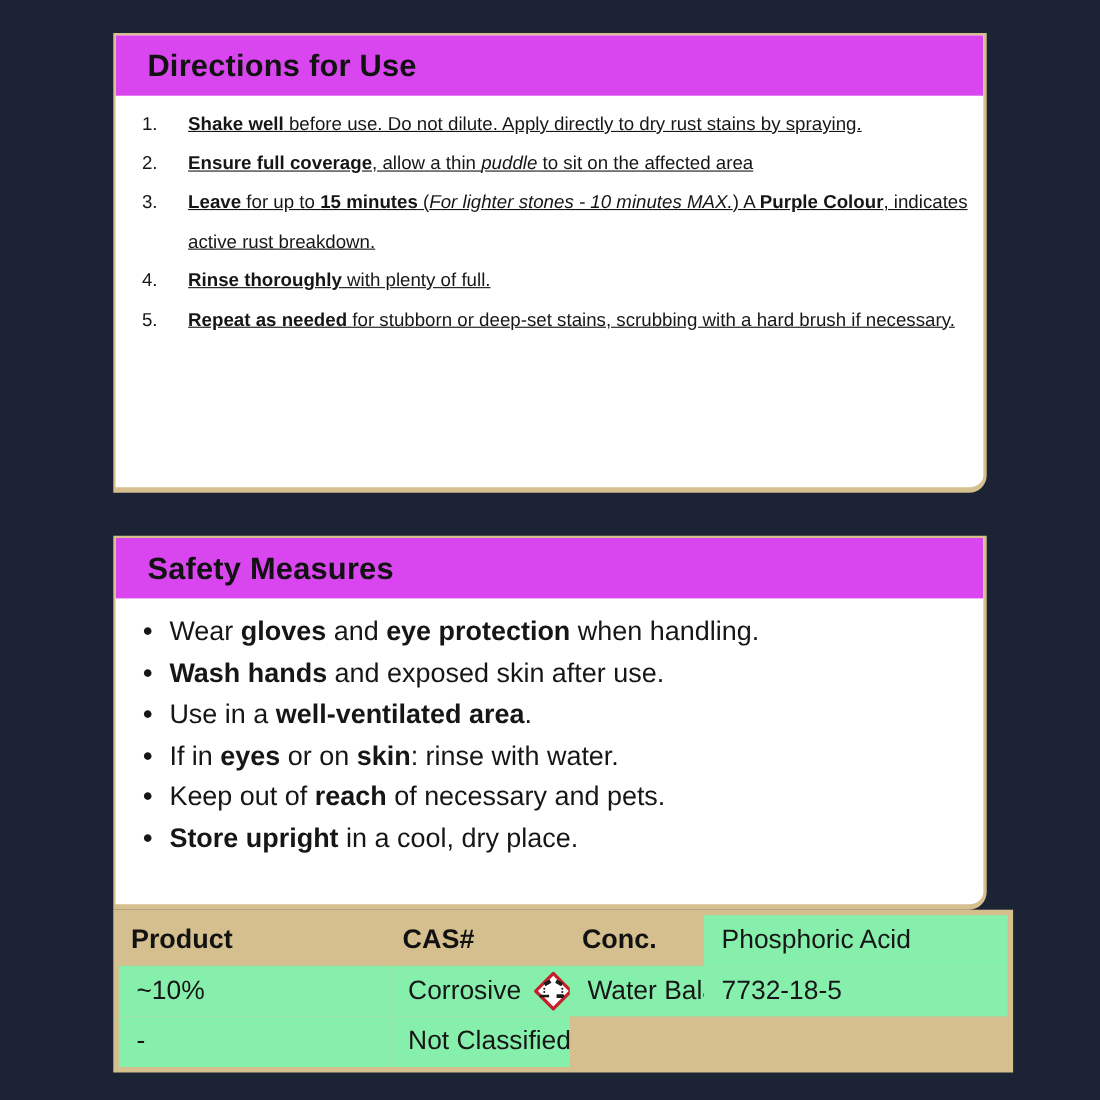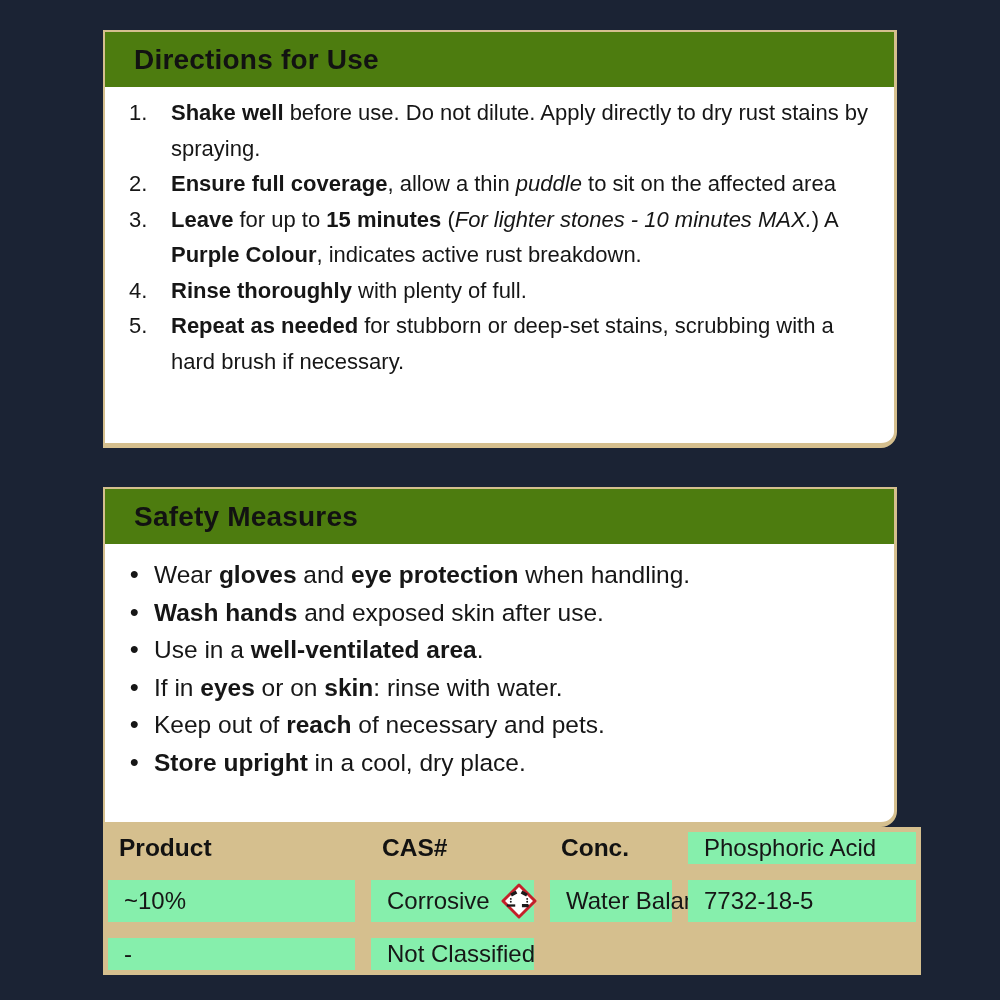--- a/index.html
+++ b/index.html
@@ -16,40 +16,41 @@
     left: 103px;
     width: 794px;
     background: #ffffff;
     border: 2px solid #d5bf8e;
     border-right-width: 3px;
     border-bottom-width: 5px;
     border-bottom-right-radius: 16px;
     overflow: hidden;
   }
   .card-header {
-    background: #4d7c0f;
+    background: #d946ef;
     height: 55px;
     display: flex;
     align-items: center;
     padding-left: 29px;
     font-size: 28px;
     font-weight: 700;
     color: #121212;
     letter-spacing: 0.2px;
   }
   .card-body { padding: 8px 14px 0 22px; }
 
   #directions-card { top: 30px; height: 418px; }
   #safety-card     { top: 487px; height: 340px; }
 
   ol.directions-list {
     list-style: none;
     counter-reset: step;
-    font-size: 22px;
+    font-size: 17px;
     line-height: 35.5px;
+    text-decoration: underline;
   }
   ol.directions-list > li {
     counter-increment: step;
     position: relative;
     padding-left: 44px;
   }
   ol.directions-list > li::before {
     content: counter(step) ".";
     position: absolute;
     left: 2px;
@@ -77,21 +78,21 @@
     position: absolute;
     left: 103px;
     top: 827px;
     width: 818px;
     height: 148px;
     background: #d5bf8e;
     padding: 5px;
     display: grid;
     grid-template-columns: 247px 163px 122px 1fr;
     grid-auto-rows: 1fr;
-    gap: 16px;
+    gap: 0;
   }
   .th {
     display: flex;
     align-items: center;
     padding-left: 11px;
     font-size: 24.5px;
     font-weight: 700;
     color: #121212;
   }
   .td {

